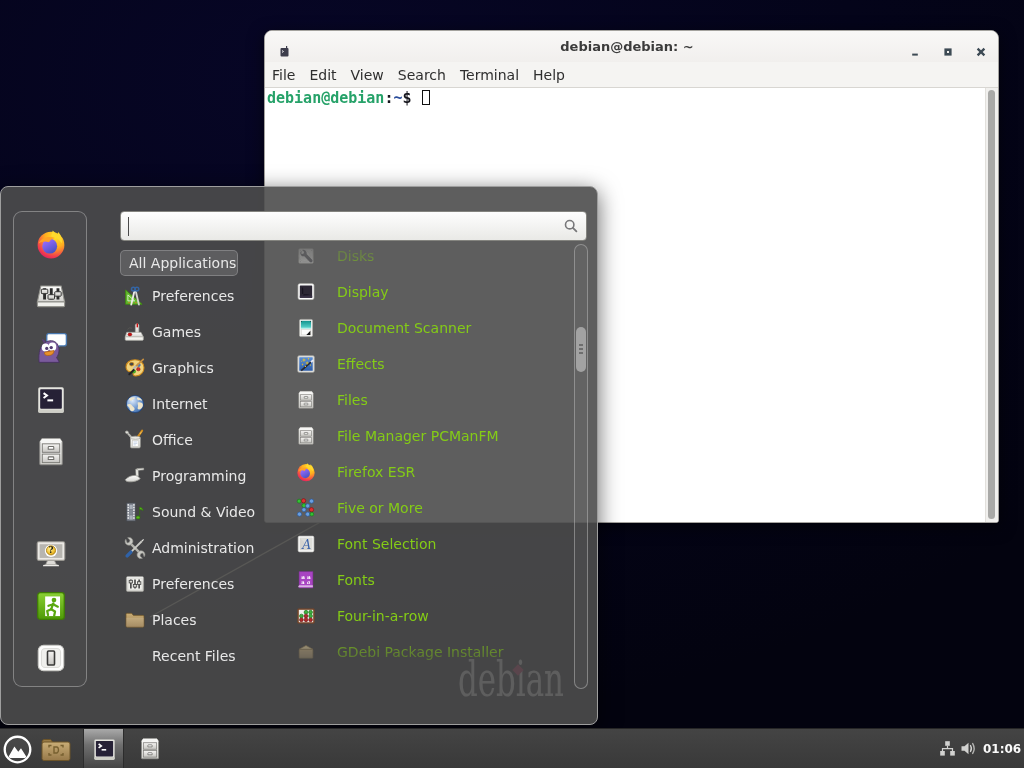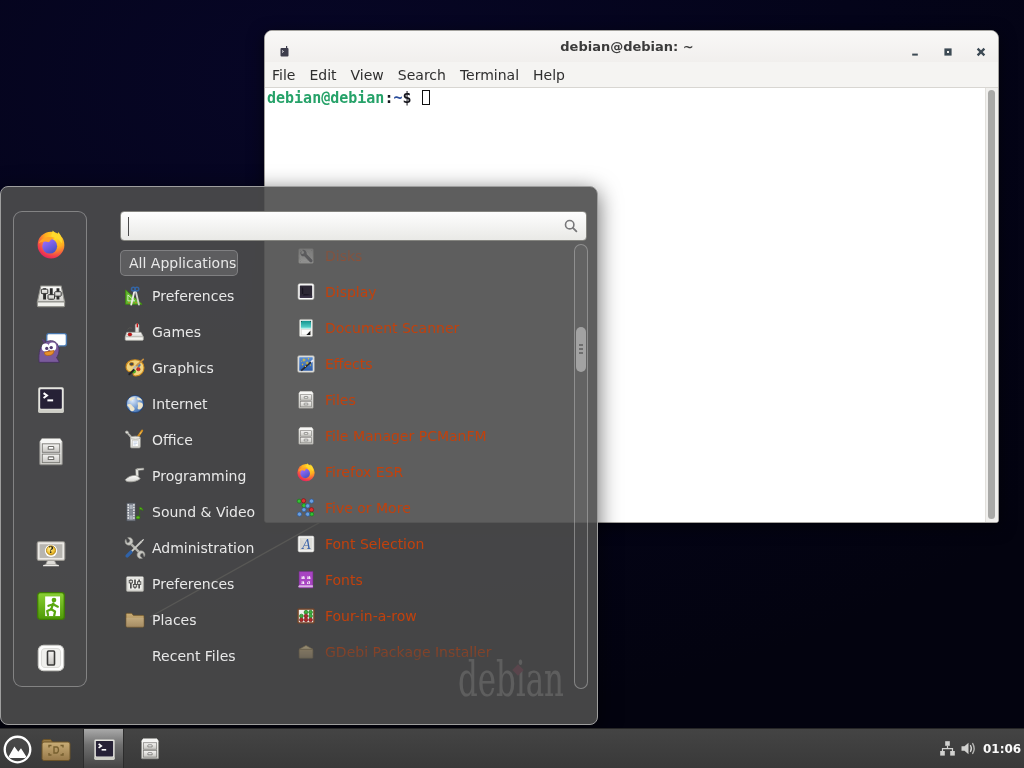--- a/index.html
+++ b/index.html
@@ -76,21 +76,21 @@
   .catlist li.noicon .cat-ic { visibility:hidden; }
 
   .applist { position:absolute; left:292px; top:51px; width:278px; height:468px; list-style:none;
     -webkit-mask-image:linear-gradient(to bottom, rgba(0,0,0,.15) 0px, rgba(0,0,0,.38) 20px,
       #000 40px, #000 386px, rgba(0,0,0,.38) 420px, rgba(0,0,0,.22) 452px, rgba(0,0,0,.04) 468px);
     mask-image:linear-gradient(to bottom, rgba(0,0,0,.15) 0px, rgba(0,0,0,.38) 20px,
       #000 40px, #000 386px, rgba(0,0,0,.38) 420px, rgba(0,0,0,.22) 452px, rgba(0,0,0,.04) 468px); }
   .applist li { display:flex; align-items:center; height:36px; padding-left:2px; }
   .app-ic { width:22px; height:22px; flex:none; }
   .app-ic svg { width:22px; height:22px; }
-  .app-label { margin-left:8px; font-size:14px; color:#c2410c; white-space:nowrap; }
+  .app-label { margin-left:20px; font-size:14px; color:#84cc16; white-space:nowrap; }
 
   .menuscroll { position:absolute; left:573px; top:57px; width:14px; height:445px;
     border:1px solid rgba(180,180,180,.55); border-radius:7px; background:rgba(255,255,255,.03); }
   .menuthumb { position:absolute; left:1px; right:1px; top:82px; height:45px;
     background:#a2a2a2; border-radius:5px; }
   .menuthumb i { position:absolute; left:3px; right:3px; height:1.5px; background:#6e6e6e; }
   .menuthumb i:nth-child(1){ top:17px; } .menuthumb i:nth-child(2){ top:21px; } .menuthumb i:nth-child(3){ top:25px; }
 
   
   .taskbar { position:absolute; left:0; top:728px; width:1024px; height:44px;

